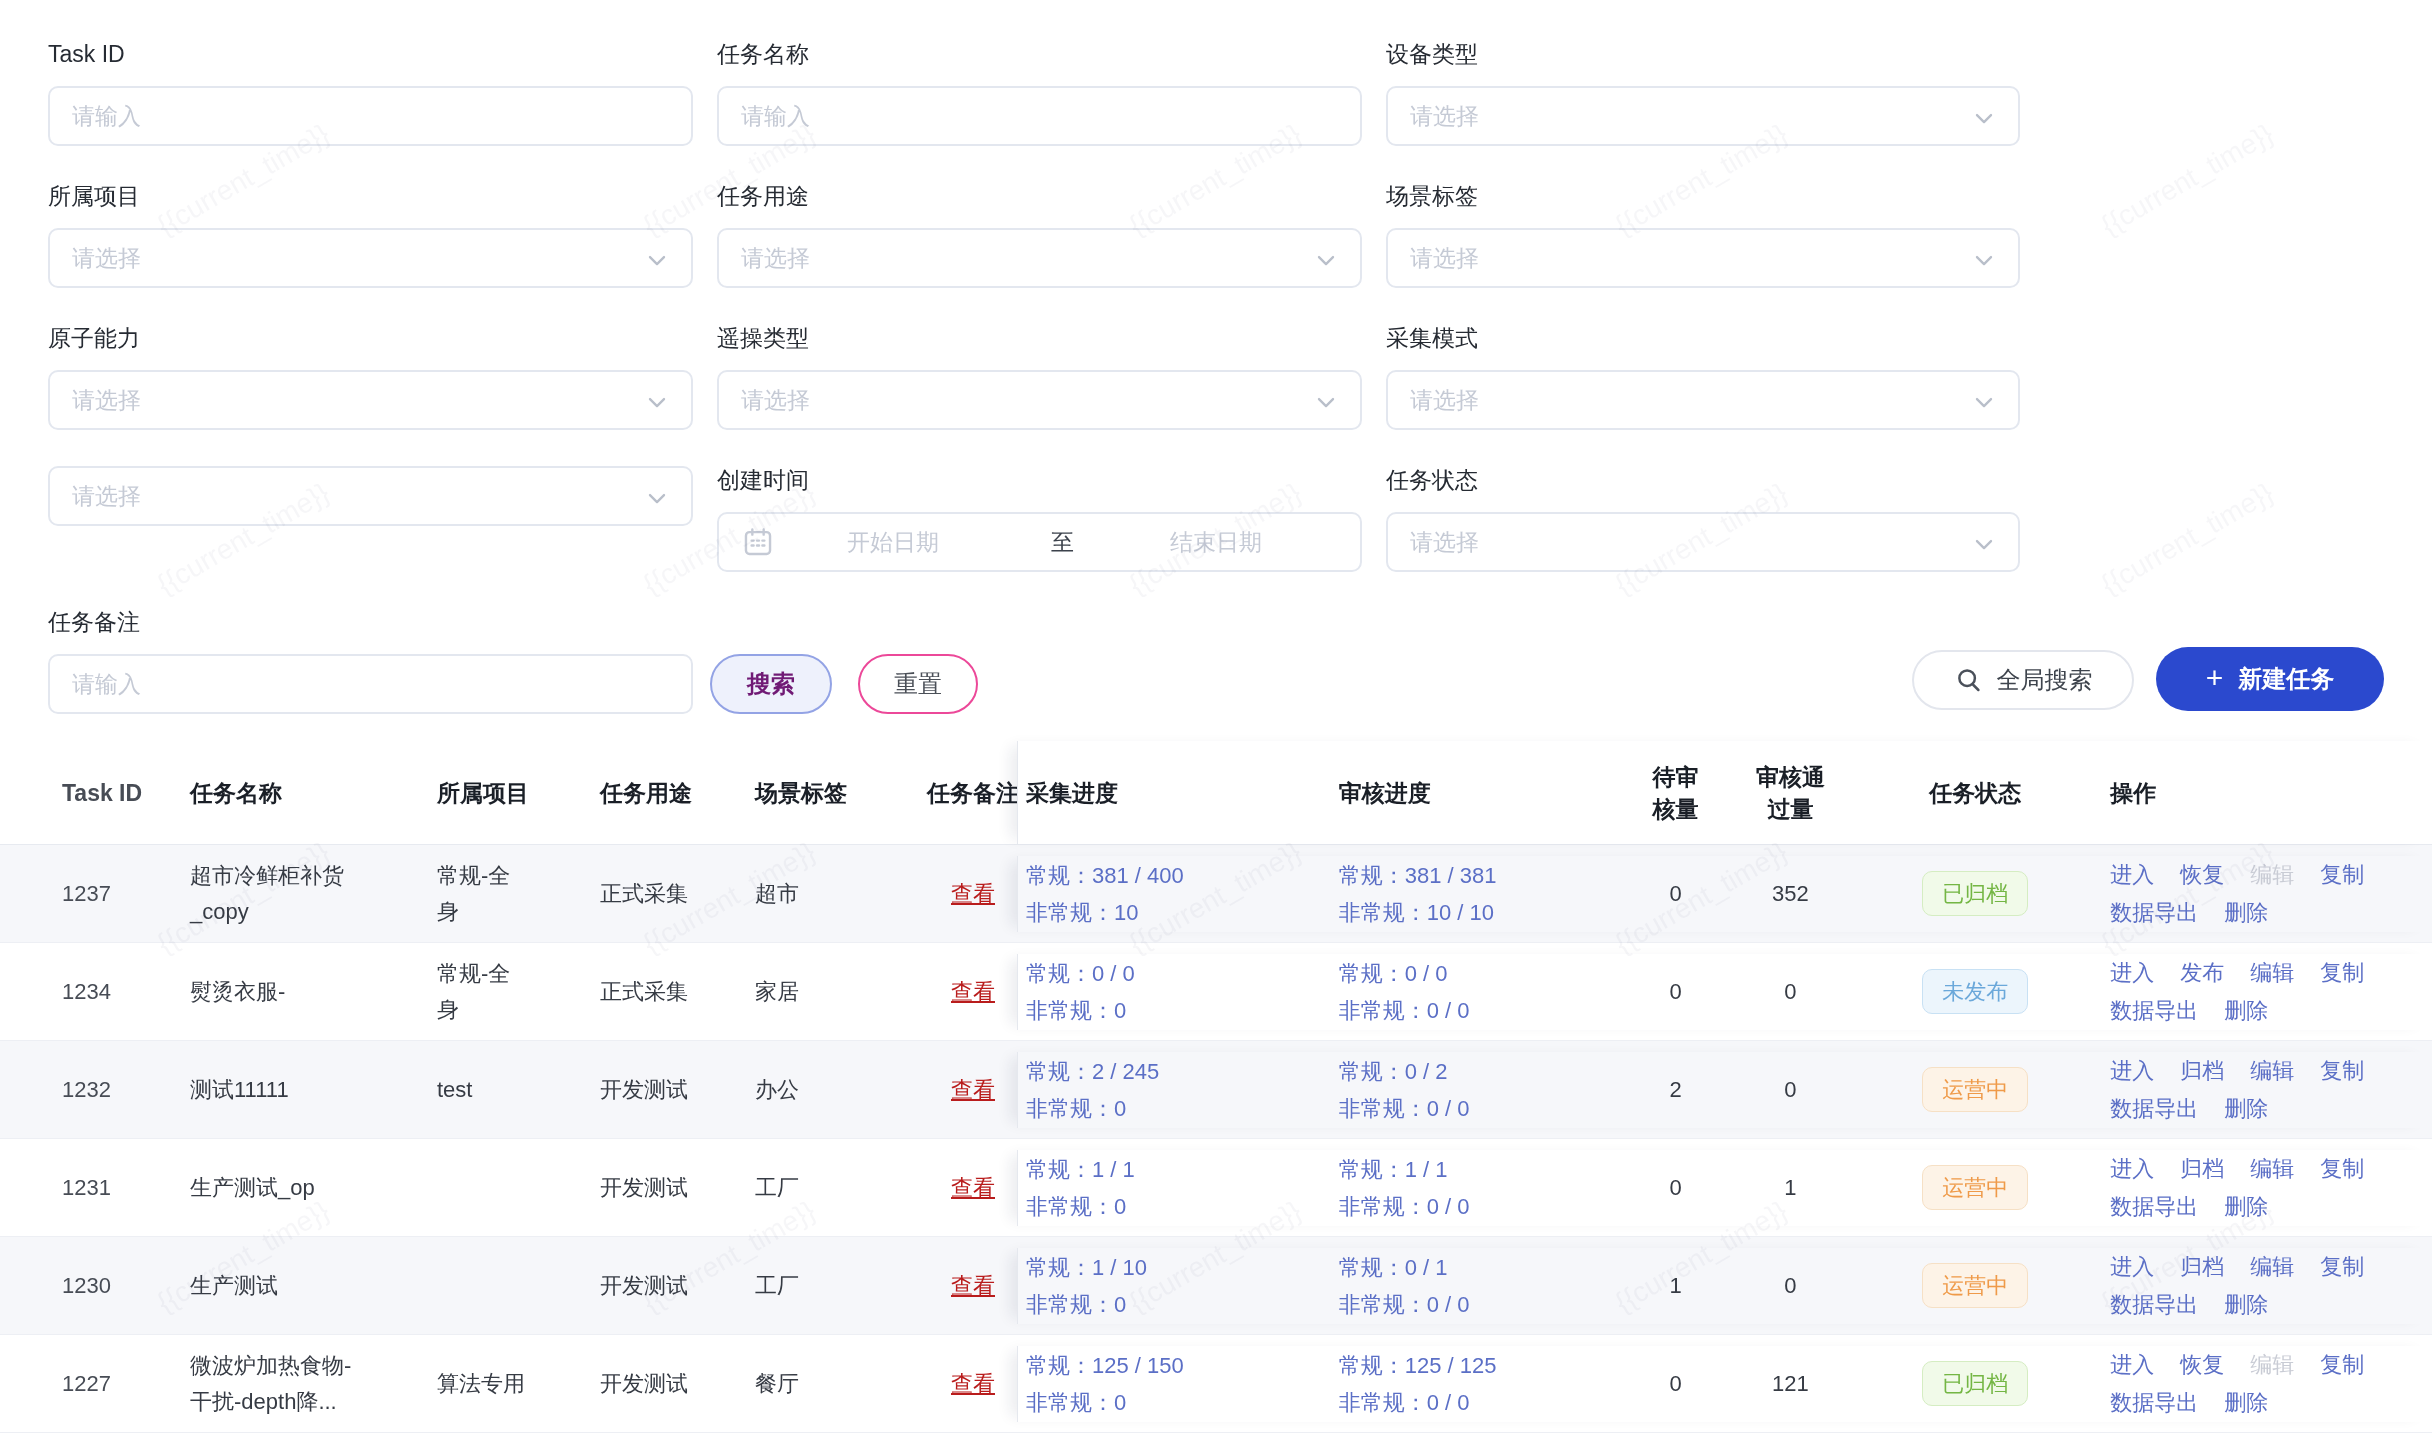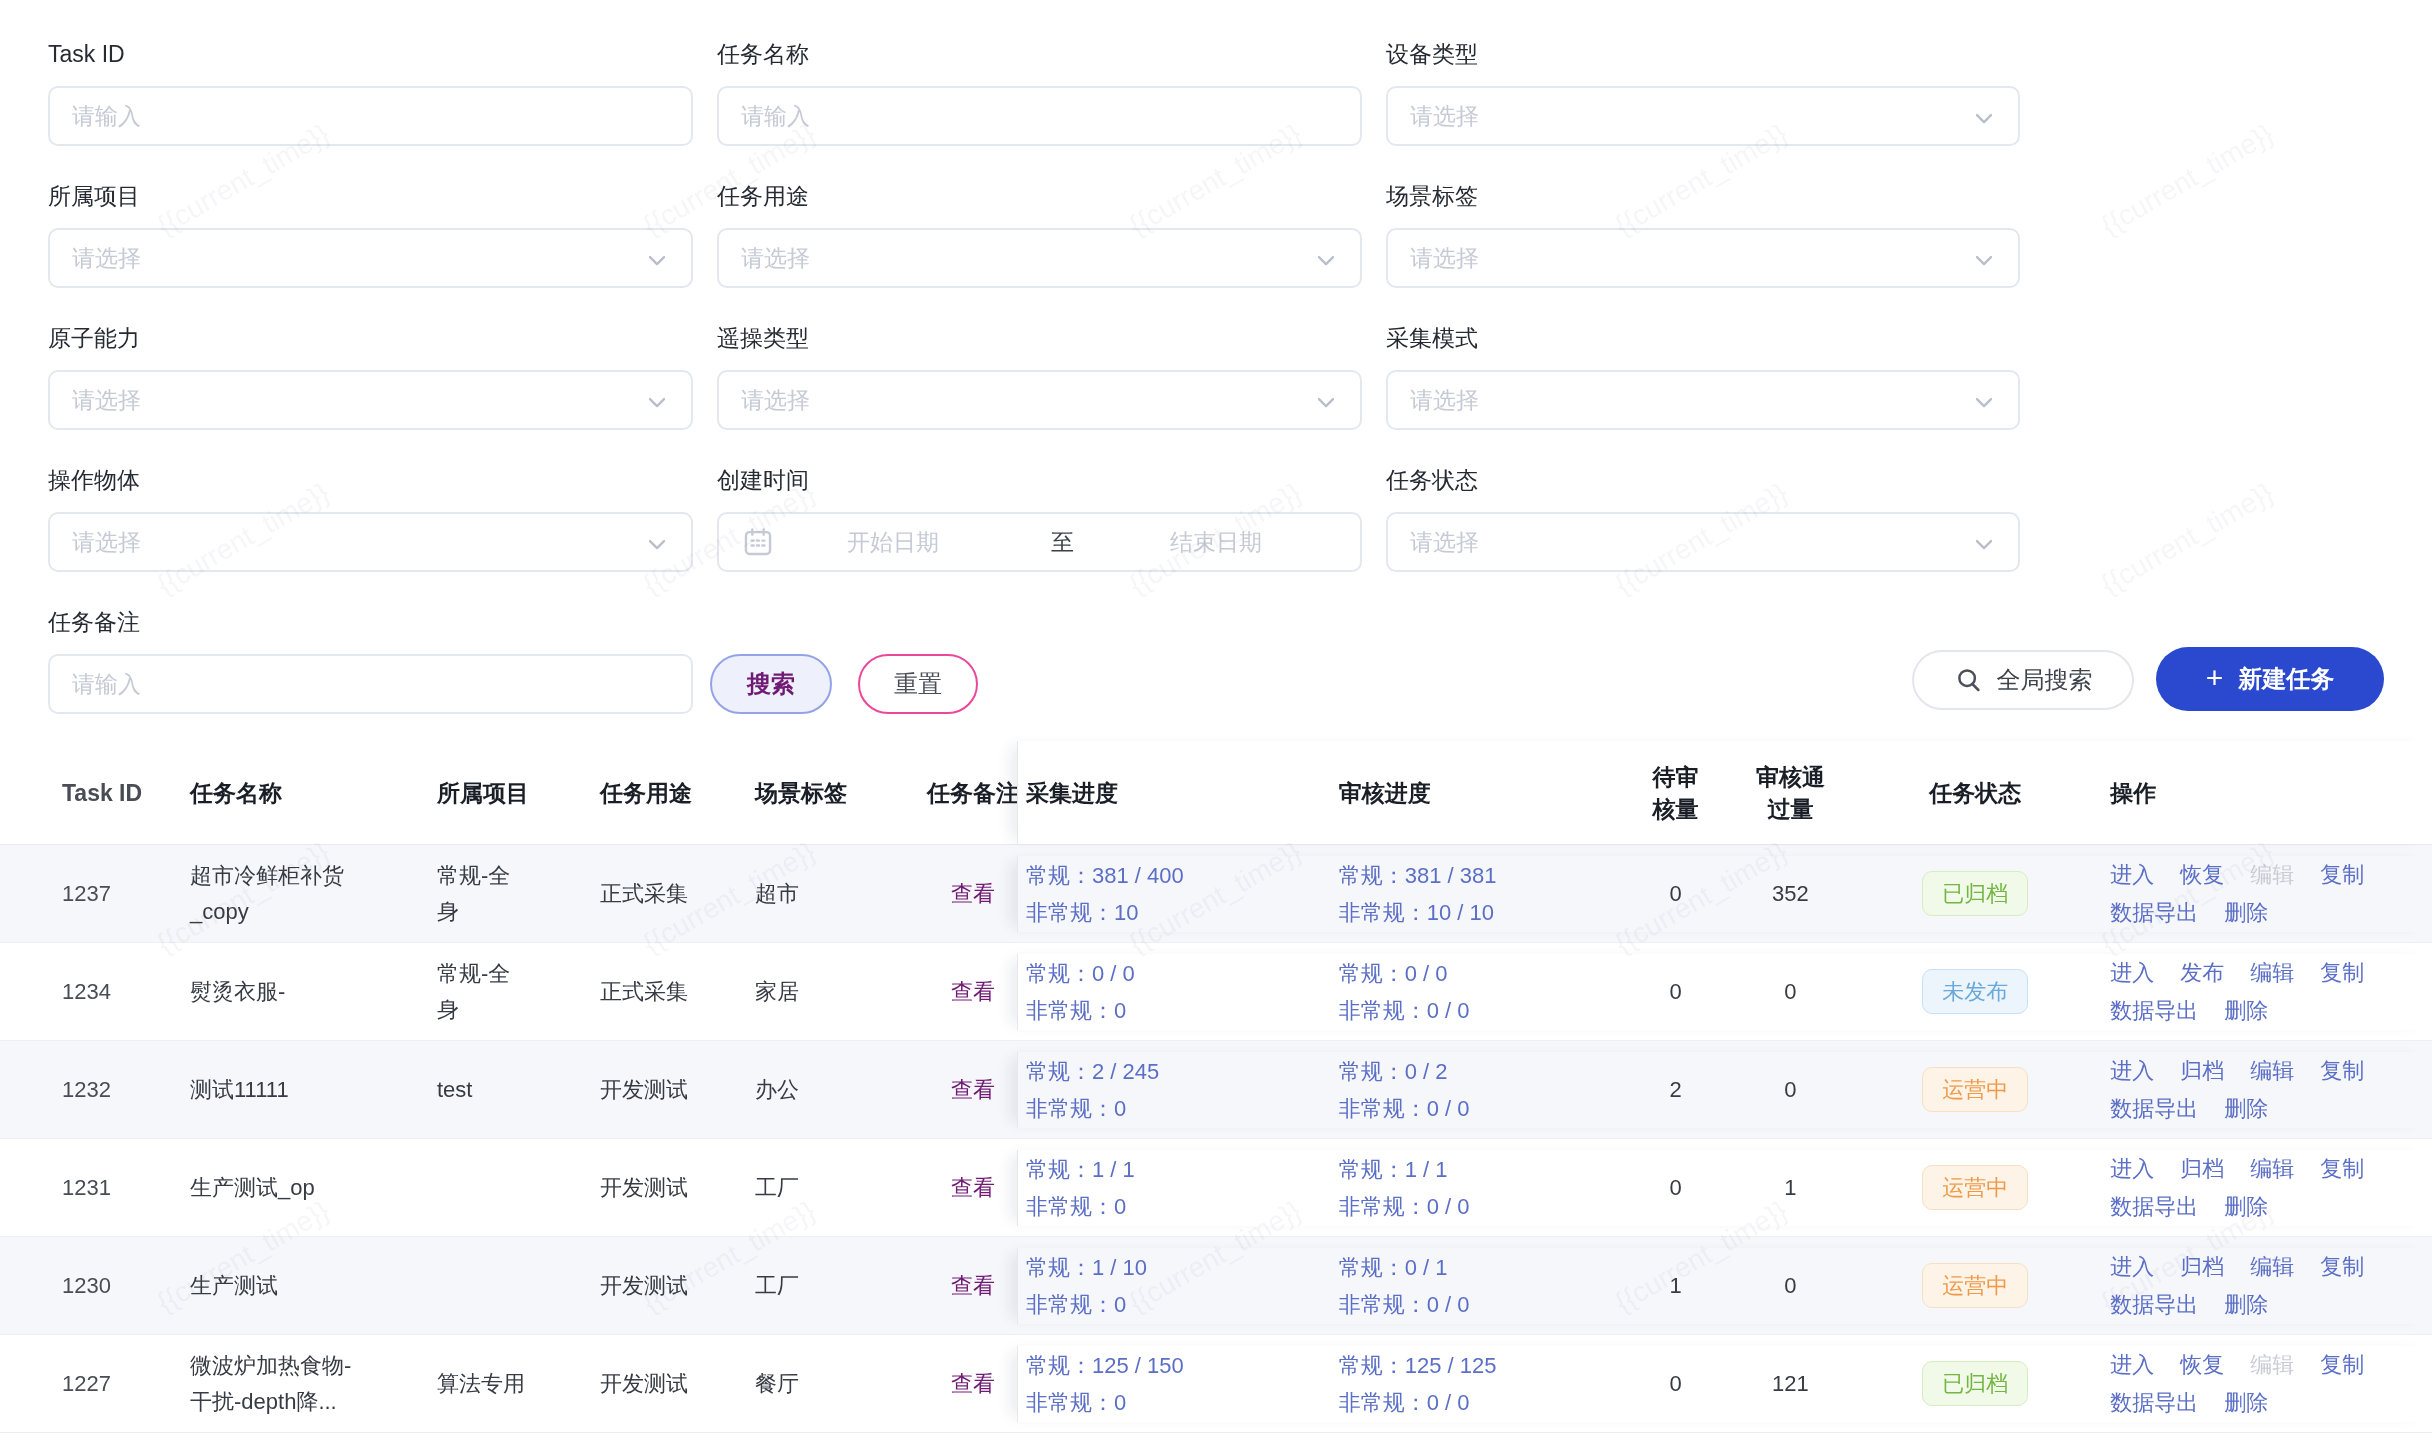--- a/index.html
+++ b/index.html
@@ -58,21 +58,21 @@
   .c-scene{width:160px;}
   .c-remark{width:102px;padding-left:14px;overflow:hidden;flex-direction:row;align-items:center;white-space:nowrap;}
   .c-collect{width:313px;padding-left:8px;line-height:37px;}
   .c-review{width:300px;padding-left:8px;line-height:37px;}
   .c-pending{width:90px;padding:0 16px;align-items:center;text-align:center;line-height:33px;}
   .c-passed{width:140px;padding:0 30px;align-items:center;text-align:center;line-height:33px;}
   .c-status{width:230px;align-items:center;}
   .c-actions{width:342px;padding-left:20px;}
   .t-head .c{font-size:23px;line-height:32px;}
   .prog{color:#5b6fc6;}
-  .view-link{color:#701a75;cursor:pointer;}
+  .view-link{color:#b91c1c;text-decoration:underline;cursor:pointer;}
   .badge{display:inline-block;padding:9px 19px;border-radius:10px;font-size:22px;line-height:25px;border:1px solid transparent;}
   .badge[data-color="green"]{color:#74b644;background:#f1fae9;border-color:#d5edc2;}
   .badge[data-color="orange"]{color:#ef9a49;background:#fdf3e7;border-color:#f6e0c5;}
   .badge[data-color="blue"]{color:#6ba8da;background:#ecf5fc;border-color:#c8e1f4;}
   .a-line{display:flex;gap:26px;line-height:38px;}
   .alink{color:#5b6fc6;cursor:pointer;}
   .alink[data-disabled="true"]{color:#c9ccd5;cursor:default;}
 </style>
 </head>
 <body>
@@ -178,21 +178,20 @@
       <div class="f-label">采集模式</div>
       <div class="control">
         <span class="ph">请选择</span>
         <svg class="chev" width="28" height="28" viewBox="0 0 24 24" fill="none">
             <path d="M6 9.5l6 6 6-6" stroke="#b9bfca" stroke-width="2" stroke-linecap="round" stroke-linejoin="round"></path>
           </svg>
       </div>
     </div>
 
     <div class="field">
-      <div class="f-label">操作物体</div>
       <div class="control">
         <span class="ph">请选择</span>
         <svg class="chev" width="28" height="28" viewBox="0 0 24 24" fill="none">
             <path d="M6 9.5l6 6 6-6" stroke="#b9bfca" stroke-width="2" stroke-linecap="round" stroke-linejoin="round"></path>
           </svg>
       </div>
     </div>
 
     <div class="field">
       <div class="f-label">创建时间</div>

